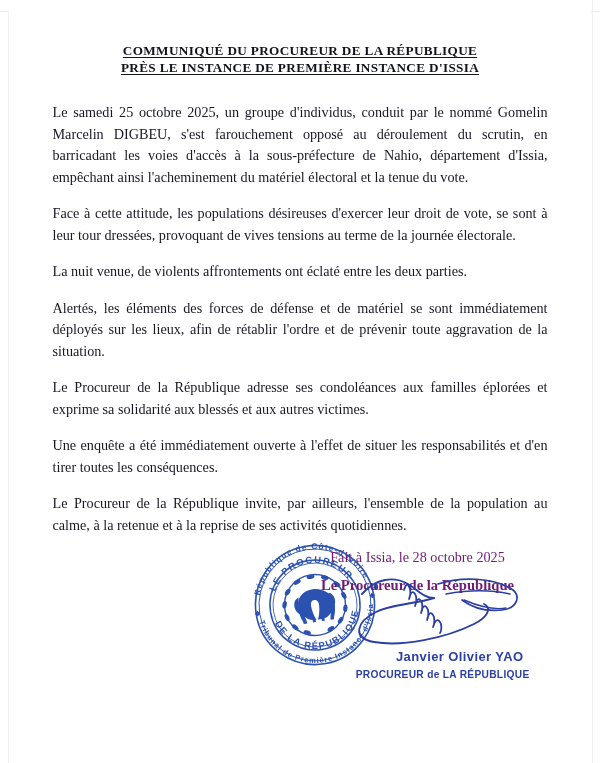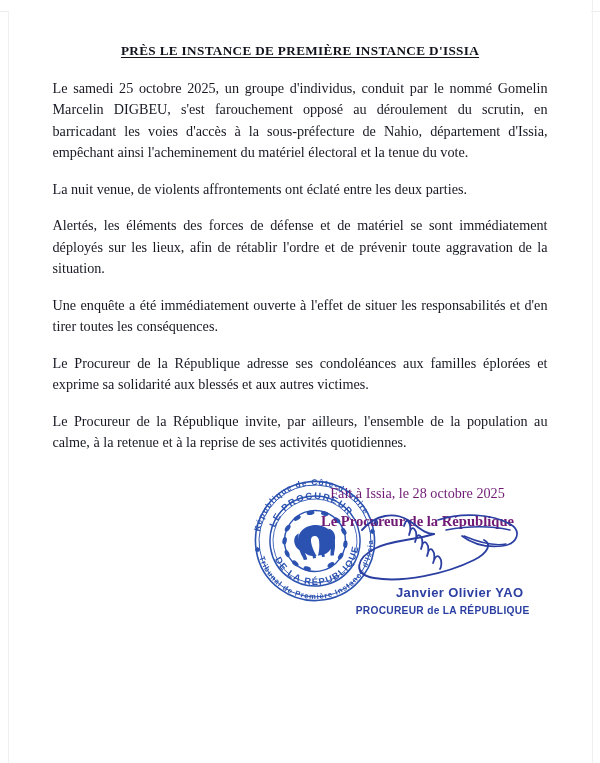--- a/index.html
+++ b/index.html
@@ -55,21 +55,22 @@
     font-size: 13.2px;
     letter-spacing: 0.35px;
     line-height: 16.5px;
     text-decoration: underline;
     text-underline-offset: 2px;
     text-decoration-thickness: 1px;
     white-space: nowrap;
   }
 
   .body-block {
-    margin: 18px auto;
+    margin: 0 auto;
+    padding-top: 26px;
     width: 495px;
     color: #171822;
   }
   .para {
     text-align: justify;
     text-justify: inter-word;
     font-size: 14.2px;
     line-height: 21.5px;
     margin: 0 0 15px 0;
     hyphens: none;
@@ -147,29 +148,31 @@
 <body>
 
 <div class="page">
   <div class="scan-edge-top"></div>
   <div class="scan-edge-left"></div>
   <div class="scan-edge-right"></div>
 
   <div class="sheet">
 
     <div class="title-block">
+      <span class="title-line">COMMUNIQUÉ DU PROCUREUR DE LA RÉPUBLIQUE</span>
       <span class="title-line">PRÈS LE INSTANCE DE PREMIÈRE INSTANCE D'ISSIA</span>
     </div>
 
     <div class="body-block">
       <p class="para">Le samedi 25 octobre 2025, un groupe d'individus, conduit par le nommé Gomelin Marcelin DIGBEU, s'est farouchement opposé au déroulement du scrutin, en barricadant les voies d'accès à la sous-préfecture de Nahio, département d'Issia, empêchant ainsi l'acheminement du matériel électoral et la tenue du vote.</p>
+      <p class="para">Face à cette attitude, les populations désireuses d'exercer leur droit de vote, se sont à leur tour dressées, provoquant de vives tensions au terme de la journée électorale.</p>
       <p class="para">La nuit venue, de violents affrontements ont éclaté entre les deux parties.</p>
       <p class="para">Alertés, les éléments des forces de défense et de matériel se sont immédiatement déployés sur les lieux, afin de rétablir l'ordre et de prévenir toute aggravation de la situation.</p>
+      <p class="para">Le Procureur de la République adresse ses condoléances aux familles éplorées et exprime sa solidarité aux blessés et aux autres victimes.</p>
       <p class="para">Une enquête a été immédiatement ouverte à l'effet de situer les responsabilités et d'en tirer toutes les conséquences.</p>
-      <p class="para">Le Procureur de la République adresse ses condoléances aux familles éplorées et exprime sa solidarité aux blessés et aux autres victimes.</p>
       <p class="para">Le Procureur de la République invite, par ailleurs, l'ensemble de la population au calme, à la retenue et à la reprise de ses activités quotidiennes.</p>
     </div>
 
     <div class="sign-area">
 
       <div class="stamp">
         <svg viewBox="0 0 134 134" width="134" height="134" aria-hidden="true">
           <defs>
             <path id="arcOuterTop" d="M 67 67 m -56 0 a 56 56 0 0 1 112 0" fill="none"></path>
             <path id="arcOuterBottom" d="M 67 127 m 0 0 a 60 60 0 0 1 0 0" fill="none"></path>

